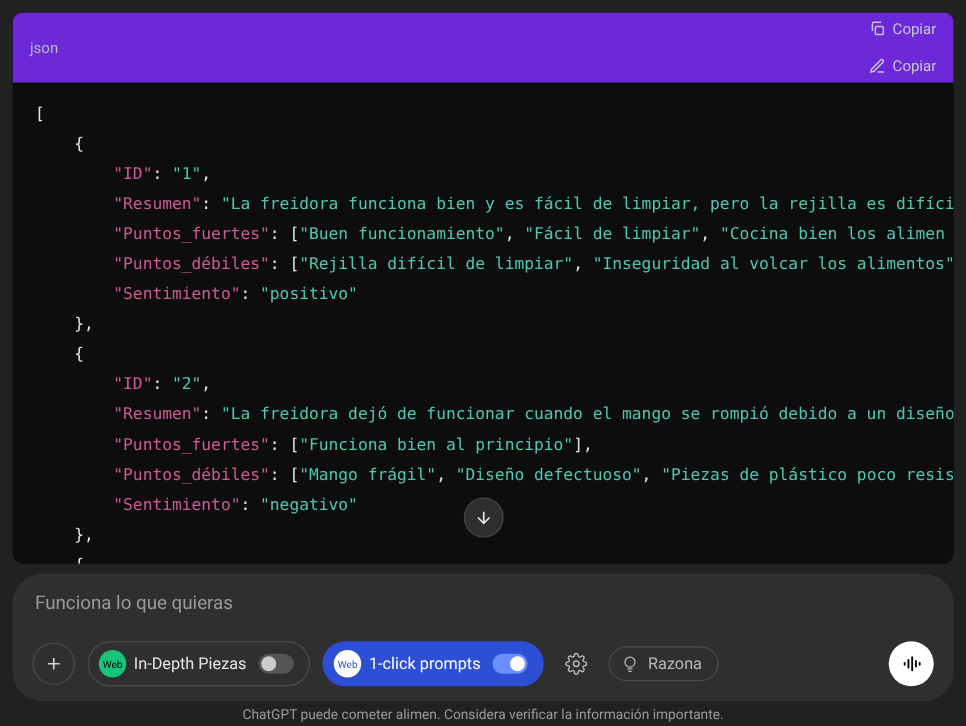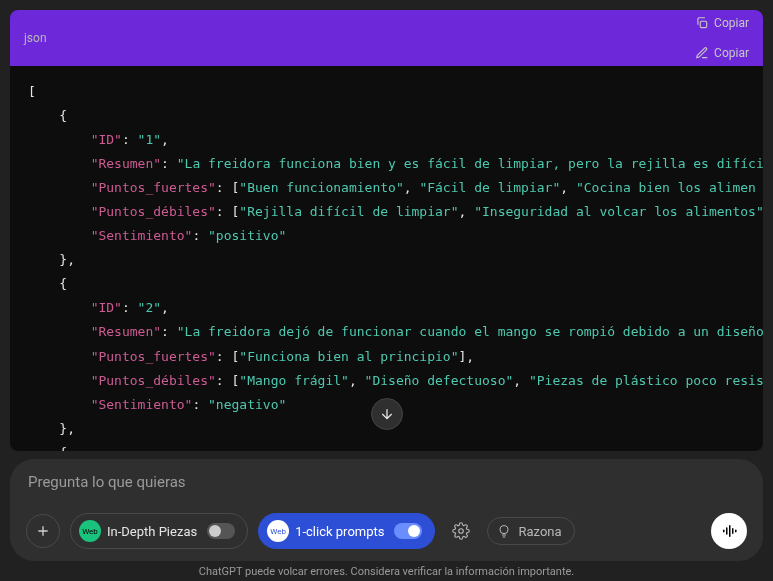--- a/index.html
+++ b/index.html
@@ -216,21 +216,21 @@
   <div class="code-body" id="code-body"><div><span class="b">[</span></div><div><span class="b">    {</span></div><div><span class="b">        </span><span class="k">"ID"</span><span class="c">: </span><span class="s">"1"</span><span class="c">,</span></div><div><span class="b">        </span><span class="k">"Resumen"</span><span class="c">: </span><span class="s">"La freidora funciona bien y es fácil de limpiar, pero la rejilla es difíci</span></div><div><span class="b">        </span><span class="k">"Puntos_fuertes"</span><span class="c">: [</span><span class="s">"Buen funcionamiento"</span><span class="c">, </span><span class="s">"Fácil de limpiar"</span><span class="c">, </span><span class="s">"Cocina bien los alimen</span></div><div><span class="b">        </span><span class="k">"Puntos_débiles"</span><span class="c">: [</span><span class="s">"Rejilla difícil de limpiar"</span><span class="c">, </span><span class="s">"Inseguridad al volcar los alimentos"</span></div><div><span class="b">        </span><span class="k">"Sentimiento"</span><span class="c">: </span><span class="s">"positivo"</span></div><div><span class="b">    },</span></div><div><span class="b">    {</span></div><div><span class="b">        </span><span class="k">"ID"</span><span class="c">: </span><span class="s">"2"</span><span class="c">,</span></div><div><span class="b">        </span><span class="k">"Resumen"</span><span class="c">: </span><span class="s">"La freidora dejó de funcionar cuando el mango se rompió debido a un diseño</span></div><div><span class="b">        </span><span class="k">"Puntos_fuertes"</span><span class="c">: [</span><span class="s">"Funciona bien al principio"</span><span class="c">],</span></div><div><span class="b">        </span><span class="k">"Puntos_débiles"</span><span class="c">: [</span><span class="s">"Mango frágil"</span><span class="c">, </span><span class="s">"Diseño defectuoso"</span><span class="c">, </span><span class="s">"Piezas de plástico poco resis</span></div><div><span class="b">        </span><span class="k">"Sentimiento"</span><span class="c">: </span><span class="s">"negativo"</span></div><div><span class="b">    },</span></div><div><span class="b">    {</span></div></div>
 </div>
 
 <div class="scroll-btn">
   <svg viewBox="0 0 24 24" fill="none" stroke="currentColor" stroke-width="2">
       <path d="M12 5v14M5 12l7 7 7-7"></path>
     </svg>
 </div>
 
 <div class="input-area">
-  <div class="input-placeholder">Pregunta lo que quieras</div>
+  <div class="input-placeholder">Funciona lo que quieras</div>
   <div class="input-controls">
     <div class="circle-btn">
       <svg width="16" height="16" viewBox="0 0 24 24" fill="none" stroke="currentColor" stroke-width="2">
           <path d="M12 5v14M5 12h14"></path>
         </svg>
     </div>
     <div class="pill">
       <div class="icon-circle">Web</div>
       <span>In-Depth Piezas</span>
       <div class="toggle"></div>
@@ -259,13 +259,13 @@
           <rect x="4" y="10" width="2" height="4" rx="1"></rect>
           <rect x="8" y="7" width="2" height="10" rx="1"></rect>
           <rect x="12" y="4" width="2" height="16" rx="1"></rect>
           <rect x="16" y="8" width="2" height="8" rx="1"></rect>
           <rect x="20" y="10" width="2" height="4" rx="1"></rect>
         </svg>
     </div>
   </div>
 </div>
 
-<div class="disclaimer">ChatGPT puede volcar errores. Considera verificar la información importante.</div>
+<div class="disclaimer">ChatGPT puede cometer alimen. Considera verificar la información importante.</div>
 
 </body></html>

